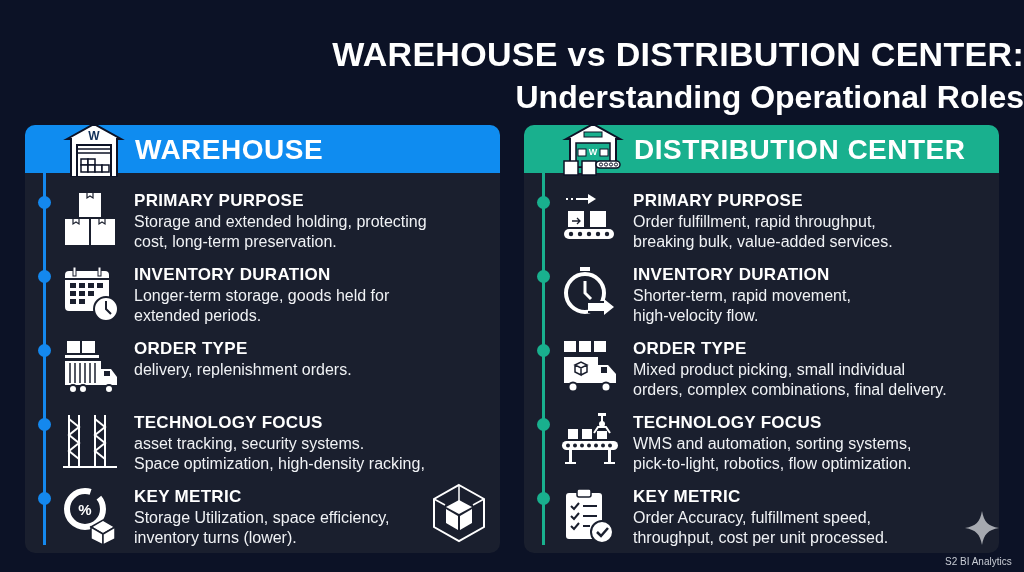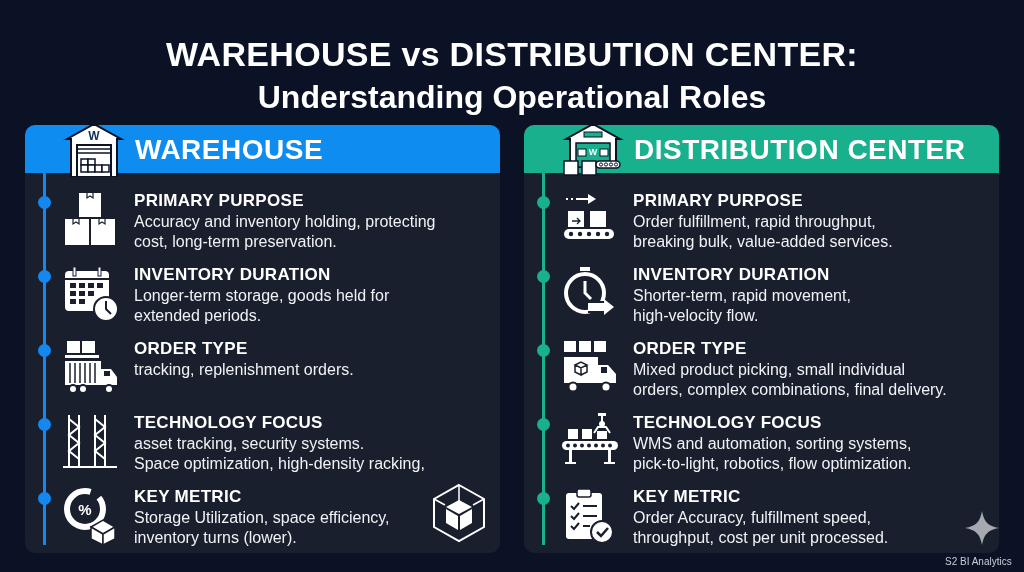--- a/index.html
+++ b/index.html
@@ -3,21 +3,21 @@
 <meta charset="utf-8">
 <style>
   * { box-sizing: border-box; margin: 0; padding: 0; }
   html, body { width: 1024px; height: 572px; overflow: hidden; }
   body {
     background: #0c1226;
     font-family: "Liberation Sans", "DejaVu Sans", sans-serif;
     color: #ffffff;
     position: relative;
   }
-  .title-block { position: absolute; top: 34px; left: 0; width: 1024px; text-align: center; }
+  .title-block { position: absolute; top: 34px; left: 0; width: 1024px; text-align: right; }
   .title-line1 { font-size: 34px; font-weight: 700; letter-spacing: 0.3px; line-height: 40px; color: #ffffff; }
   .title-line2 { font-size: 32px; font-weight: 700; line-height: 40px; color: #ffffff; margin-top: 3px; }
 
   .panel {
     position: absolute; top: 125px; height: 428px;
     background: #1a1f2e; border-radius: 10px; overflow: hidden;
   }
   .panel.left { left: 25px; width: 475px; }
   .panel.right { left: 524px; width: 475px; }
   .panel-header {
@@ -82,21 +82,21 @@
       <rect x="18" y="2" width="22" height="24" fill="#fff"></rect>
       <rect x="4" y="28" width="24" height="26" fill="#fff"></rect>
       <rect x="30" y="28" width="24" height="26" fill="#fff"></rect>
       <path d="M26 2 v5 l3 -2 l3 2 v-5" fill="none" stroke="#1a1f2e" stroke-width="1.2"></path>
       <path d="M12 28 v5 l3 -2 l3 2 v-5" fill="none" stroke="#1a1f2e" stroke-width="1.2"></path>
       <path d="M38 28 v5 l3 -2 l3 2 v-5" fill="none" stroke="#1a1f2e" stroke-width="1.2"></path>
     </svg>
     <div class="row-text">
       <div class="row-heading">PRIMARY PURPOSE</div>
       <div class="row-body">
-        <div>Accuracy and inventory holding, protecting</div>
+        <div>Storage and extended holding, protecting</div>
         <div>cost, long-term preservation.</div>
       </div>
     </div>
   </div>
 
   <div class="row" style="top:140px;">
     <div class="dot"></div>
     <svg class="row-icon" viewBox="0 0 60 58">
       <rect x="4" y="6" width="44" height="40" rx="4" fill="#fff"></rect>
       <rect x="12" y="2" width="3" height="9" fill="#fff" stroke="#1a1f2e" stroke-width="1"></rect>
@@ -142,21 +142,21 @@
       </g>
       <path d="M40 30 H50 L56 38 V46 H40 Z" fill="#fff"></path>
       <rect x="43" y="32" width="6" height="5" fill="#1a1f2e"></rect>
       <circle cx="12" cy="50" r="4" fill="#fff" stroke="#1a1f2e" stroke-width="2"></circle>
       <circle cx="22" cy="50" r="4" fill="#fff" stroke="#1a1f2e" stroke-width="2"></circle>
       <circle cx="48" cy="50" r="4" fill="#fff" stroke="#1a1f2e" stroke-width="2"></circle>
     </svg>
     <div class="row-text">
       <div class="row-heading">ORDER TYPE</div>
       <div class="row-body">
-        <div>tracking, replenishment orders.</div>
+        <div>delivery, replenishment orders.</div>
       </div>
     </div>
   </div>
 
   <div class="row" style="top:288px;">
     <div class="dot"></div>
     <svg class="row-icon" viewBox="0 0 60 58">
       <g stroke="#fff" stroke-width="2" fill="none">
         <line x1="8" y1="2" x2="8" y2="54"></line>
           <line x1="18" y1="2" x2="18" y2="54"></line>

